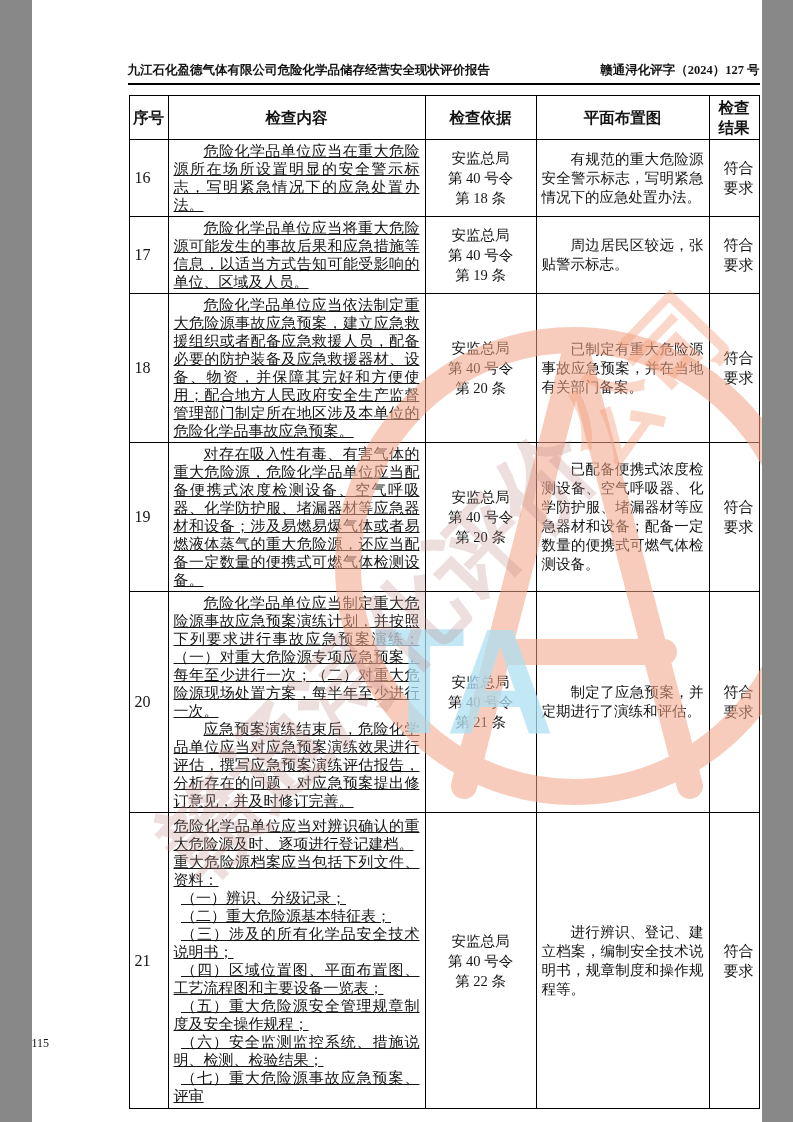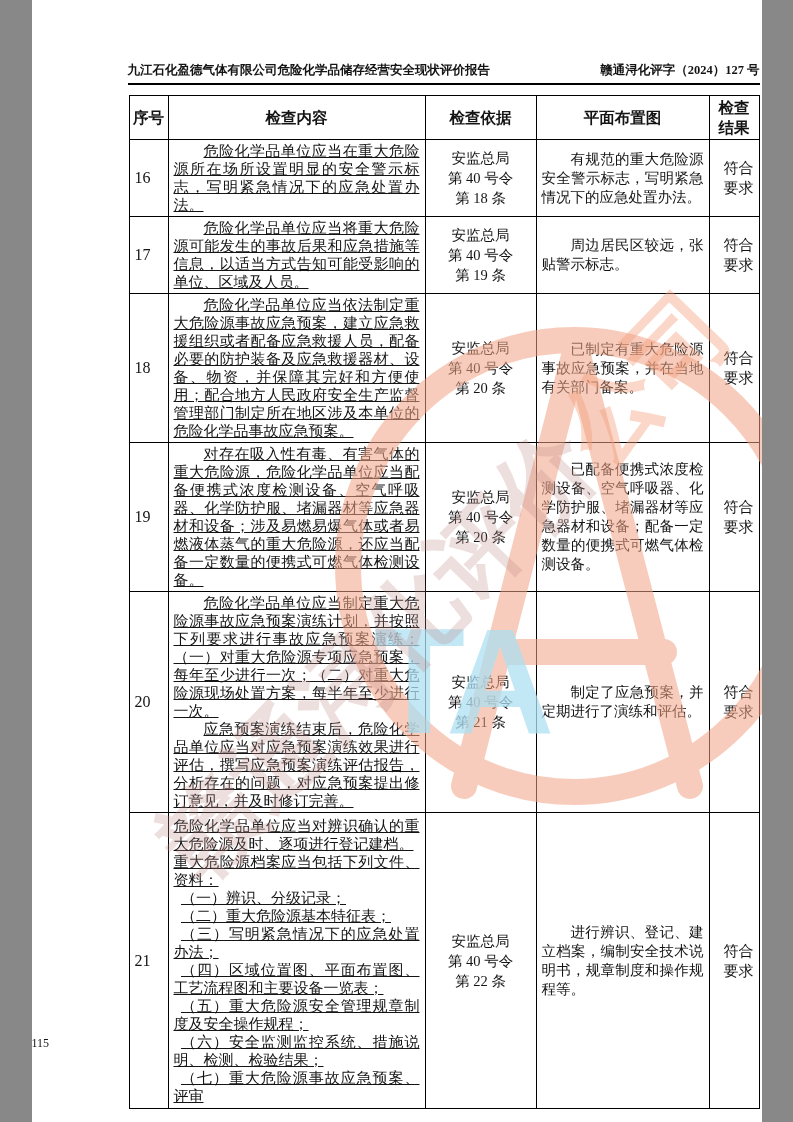--- a/index.html
+++ b/index.html
@@ -177,21 +177,21 @@
           </td>
           <td class="c-result">符合要求</td>
         </tr>
         <tr style="height: 296px;">
           <td class="c-no">21</td>
           <td class="c-content">
             <p class="flush">危险化学品单位应当对辨识确认的重大危险源及时、逐项进行登记建档。</p>
             <p class="flush">重大危险源档案应当包括下列文件、资料：</p>
             <p class="li">（一）辨识、分级记录；</p>
             <p class="li">（二）重大危险源基本特征表；</p>
-            <p class="li">（三）写明紧急情况下的应急处置办法；</p>
+            <p class="li">（三）涉及的所有化学品安全技术说明书；</p>
             <p class="li">（四）区域位置图、平面布置图、工艺流程图和主要设备一览表；</p>
             <p class="li">（五）重大危险源安全管理规章制度及安全操作规程；</p>
             <p class="li">（六）安全监测监控系统、措施说明、检测、检验结果；</p>
             <p class="li">（七）重大危险源事故应急预案、评审</p>
           </td>
           <td class="c-basis">
             <div>安监总局</div>
             <div>第 40 号令</div>
             <div>第 22 条</div>
           </td>

